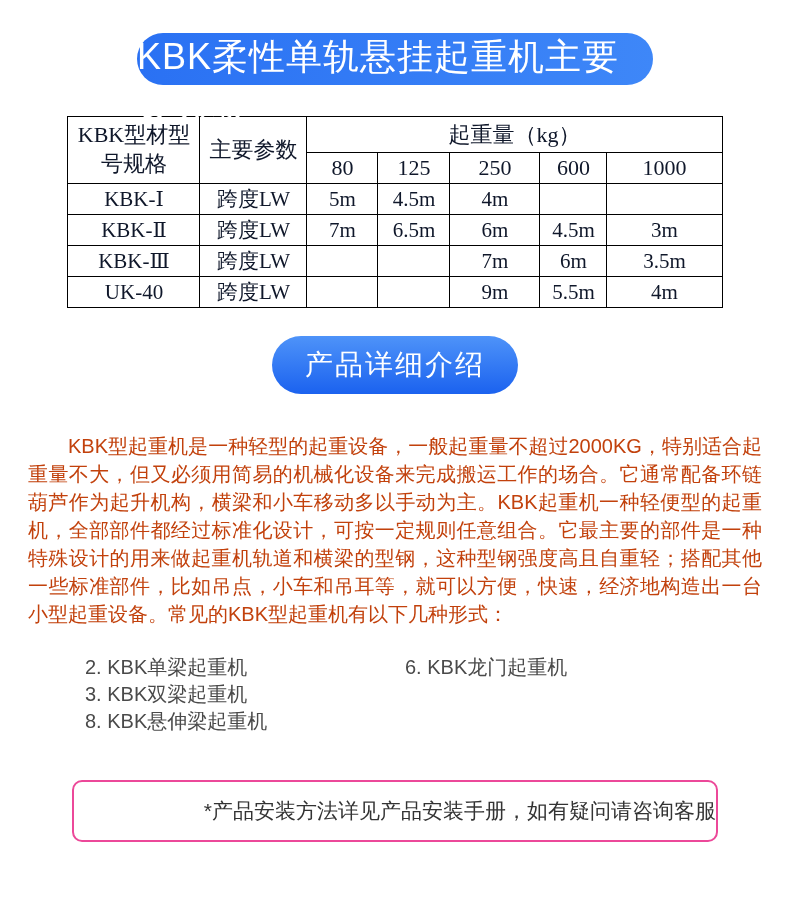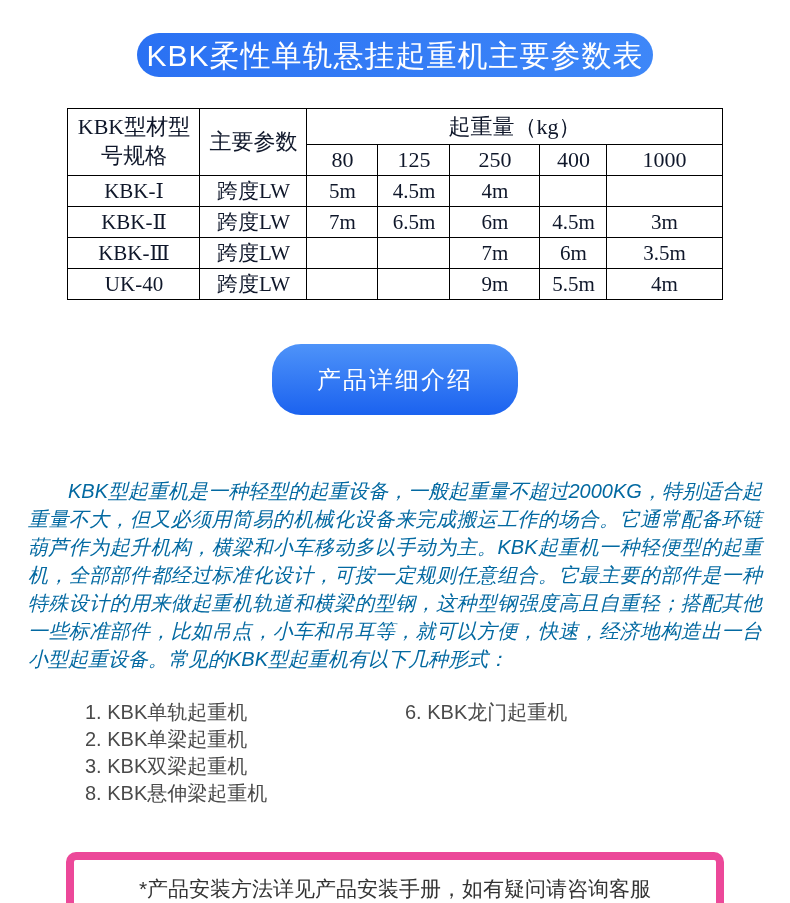--- a/index.html
+++ b/index.html
@@ -6,26 +6,26 @@
   .page{
     position:relative;
     width:790px;height:903px;
     margin:0 auto;
     background:#fff;
     font-family:"Liberation Sans","DejaVu Sans",sans-serif;
     overflow:hidden;
   }
   
   .banner{
-    width:516px;height:44px;
+    width:516px;height:52px;
     margin:33px auto 0;
     border-radius:32px;
     background:linear-gradient(90deg,#2a71f3,#3e87f8);
-    display:flex;align-items:flex-end;justify-content:center;
-    color:#fff;font-size:30px;font-weight:500;letter-spacing:1px;
+    display:flex;align-items:flex-start;justify-content:center;
+    color:#fff;font-size:36px;font-weight:500;letter-spacing:1px;
   }
   
   table.params{
     width:654px;
     margin:31px auto 0;
     border-collapse:collapse;
     table-layout:fixed;
     font-family:"Liberation Serif","DejaVu Serif",serif;
     color:#0f172a;
   }
@@ -36,53 +36,52 @@
     padding:0;
     font-size:21px;
   }
   table.params th{font-size:22px;}
   .rowcap{height:36px;}
   .rowsub th{height:30px;}
   table.params td{height:30px;}
   .model-head{line-height:1.3;}
   
   .section-btn{
-    width:246px;height:71px;
-    margin:44px auto 0;
+    width:246px;height:58px;
+    margin:28px auto 0;
     border-radius:29px;
     background:linear-gradient(180deg,#4e93f9,#1b62ef);
     display:flex;align-items:center;justify-content:center;
-    color:#fff;font-size:24px;letter-spacing:2px;
+    color:#fff;font-size:28px;letter-spacing:2px;
   }
   
   .intro{
-    margin:62px 28px 0 28px;
+    margin:38px 28px 0 28px;
     font-size:20px;line-height:28px;
-    color:#0369a1;
+    color:#c2410c;
     text-align:justify;
     text-indent:2em;
-    font-style:italic;
   }
   
   .crane-list{
     display:flex;
     margin:26px 0 0 85px;
     color:#4a4a4a;
     font-size:20px;
   }
   .crane-list ul{list-style:none;margin:0;padding:0;}
   .crane-list li{line-height:27px;}
   .crane-col-left{width:320px;}
   
   .note-box{
     width:642px;height:58px;
     margin:45px auto 0;
-    border:8px solid #ec4899;
+    border:2px solid #ec4899;
     border-radius:10px;
-    display:flex;align-items:center;justify-content:center;
+    display:flex;align-items:center;justify-content:flex-end;
     color:#333;font-size:21px;
   }
 </style>
 </head>
 <body>
 
 <div class="page">
 
   <div class="banner">
     <span>KBK柔性单轨悬挂起重机主要参数表</span>
@@ -104,21 +103,21 @@
           <span>KBK型材型</span><br>
           <span>号规格</span>
         </th>
         <th rowspan="2">主要参数</th>
         <th colspan="5">起重量（kg）</th>
       </tr>
       <tr class="rowsub">
         <th>80</th>
         <th>125</th>
         <th>250</th>
-        <th>400</th>
+        <th>600</th>
         <th>1000</th>
       </tr>
     </thead>
     <tbody>
       <tr>
         <td>KBK-Ⅰ</td>
         <td>跨度LW</td>
         <td>5m</td>
         <td>4.5m</td>
         <td>4m</td>
@@ -156,21 +155,20 @@
   </table>
 
   <div class="section-btn">
     <span>产品详细介绍</span>
   </div>
 
   <p class="intro">KBK型起重机是一种轻型的起重设备，一般起重量不超过2000KG，特别适合起重量不大，但又必须用简易的机械化设备来完成搬运工作的场合。它通常配备环链葫芦作为起升机构，横梁和小车移动多以手动为主。KBK起重机一种轻便型的起重机，全部部件都经过标准化设计，可按一定规则任意组合。它最主要的部件是一种特殊设计的用来做起重机轨道和横梁的型钢，这种型钢强度高且自重轻；搭配其他一些标准部件，比如吊点，小车和吊耳等，就可以方便，快速，经济地构造出一台小型起重设备。常见的KBK型起重机有以下几种形式：</p>
 
   <div class="crane-list">
     <ul class="crane-col-left">
-      <li>1. KBK单轨起重机</li>
       <li>2. KBK单梁起重机</li>
       <li>3. KBK双梁起重机</li>
       <li>8. KBK悬伸梁起重机</li>
     </ul>
     <ul class="crane-col-right">
       <li>6. KBK龙门起重机</li>
     </ul>
   </div>
 
   <div class="note-box">

